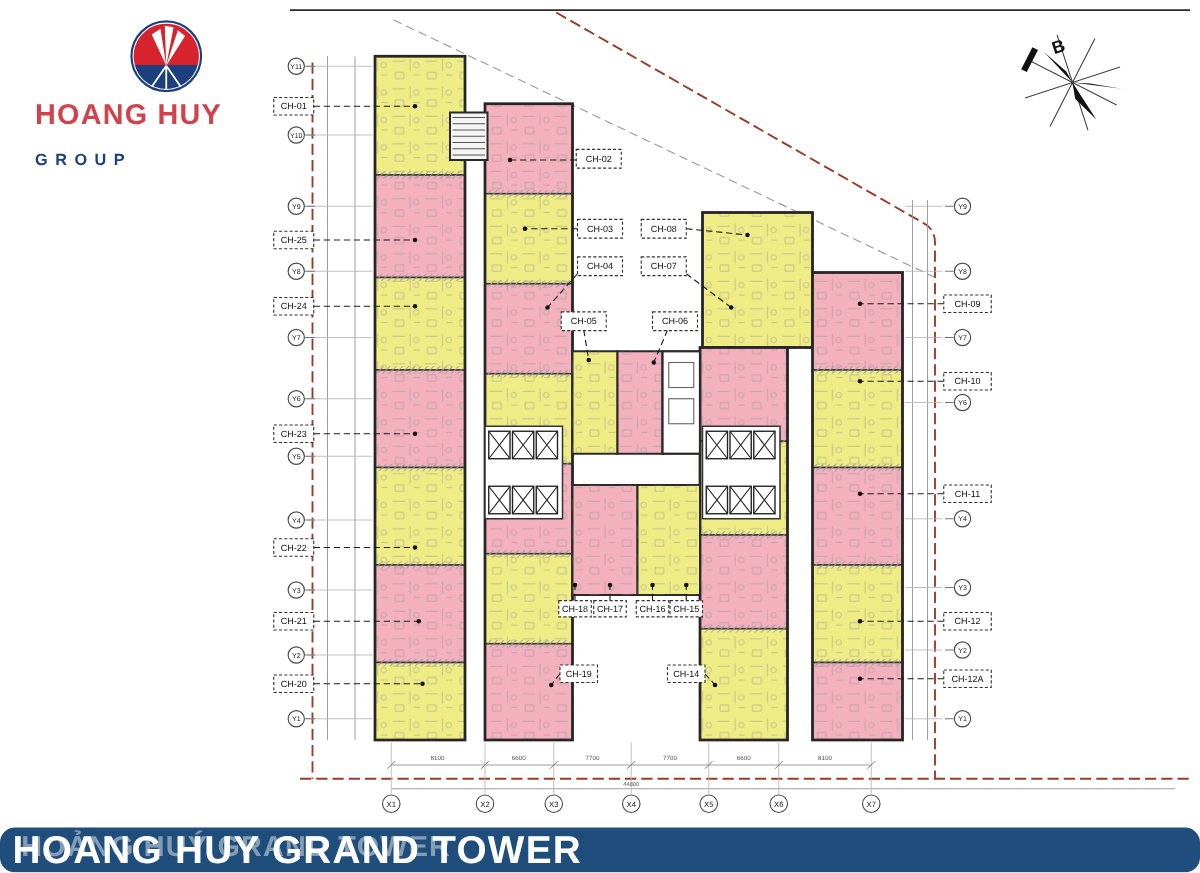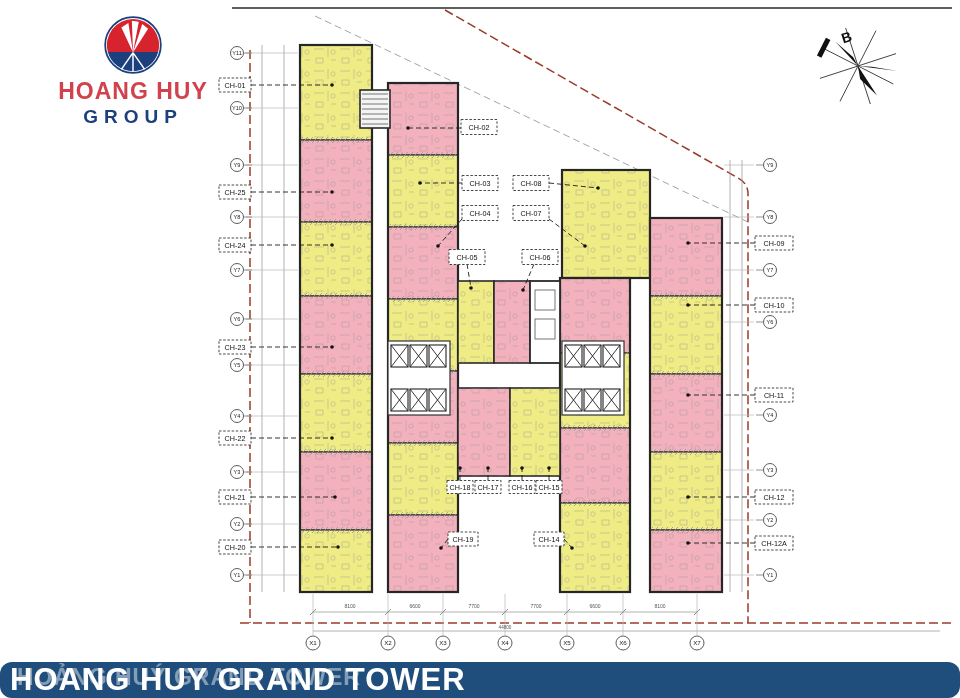--- a/index.html
+++ b/index.html
@@ -1,22 +1,22 @@
 <!DOCTYPE html>
 <html><head>
 <meta charset="utf-8">
 <style>
   html,body{margin:0;padding:0;background:#e9e9e9;}
   .sheet{position:relative;width:960px;height:698px;background:#fff;overflow:hidden;
          font-family:"Liberation Sans",sans-serif;}
   
-  .logo{position:absolute;left:28px;top:16px;width:210px;text-align:center;}
+  .logo{position:absolute;left:28px;top:16px;width:210px;text-align:left;}
   .logo svg{display:block;margin:0 auto 4px auto;}
   .logo .l1{font-size:23px;font-weight:bold;color:#d0434c;letter-spacing:1px;white-space:nowrap;}
-  .logo .l2{font-size:19px;font-weight:bold;color:#1c3f7d;letter-spacing:6px;margin-top:1px;}
+  .logo .l2{font-size:13px;font-weight:bold;color:#1c3f7d;letter-spacing:6px;margin-top:15px;}
   
   .compass{position:absolute;left:800px;top:10px;}
   
   #plan{position:absolute;left:0;top:0;}
   
   .footer{position:absolute;left:0;bottom:0;width:100%;height:36px;display:flex;
           align-items:center;justify-content:space-between;box-sizing:border-box;
           padding:0 14px 0 10px;border-radius:12px;}
   .footer .t{color:#fff;font-size:31px;font-weight:bold;letter-spacing:1px;white-space:nowrap;}
   .title-wrap{position:relative;}

